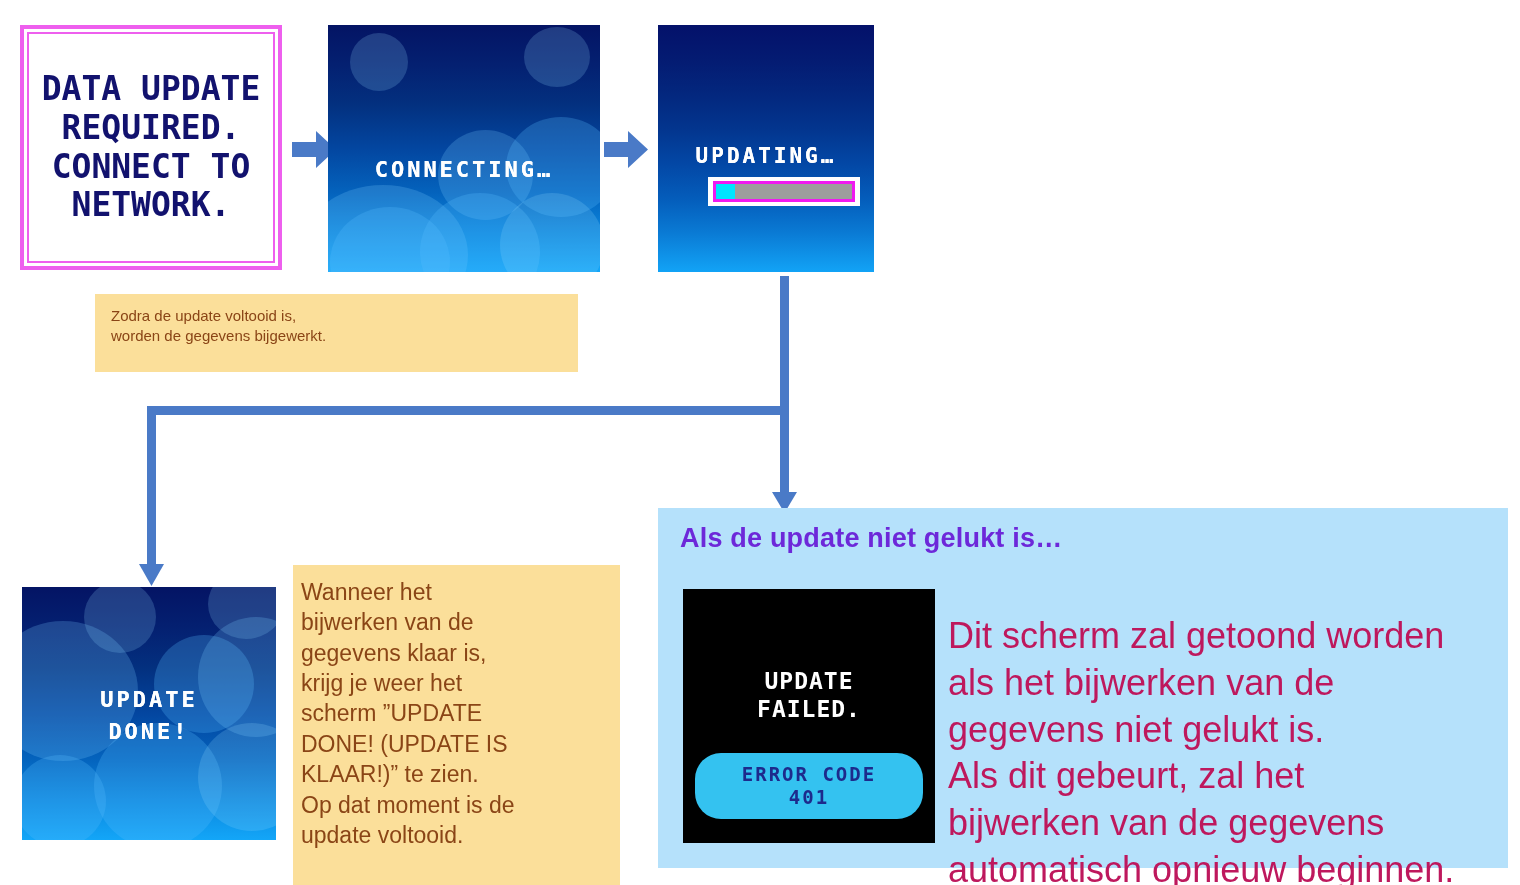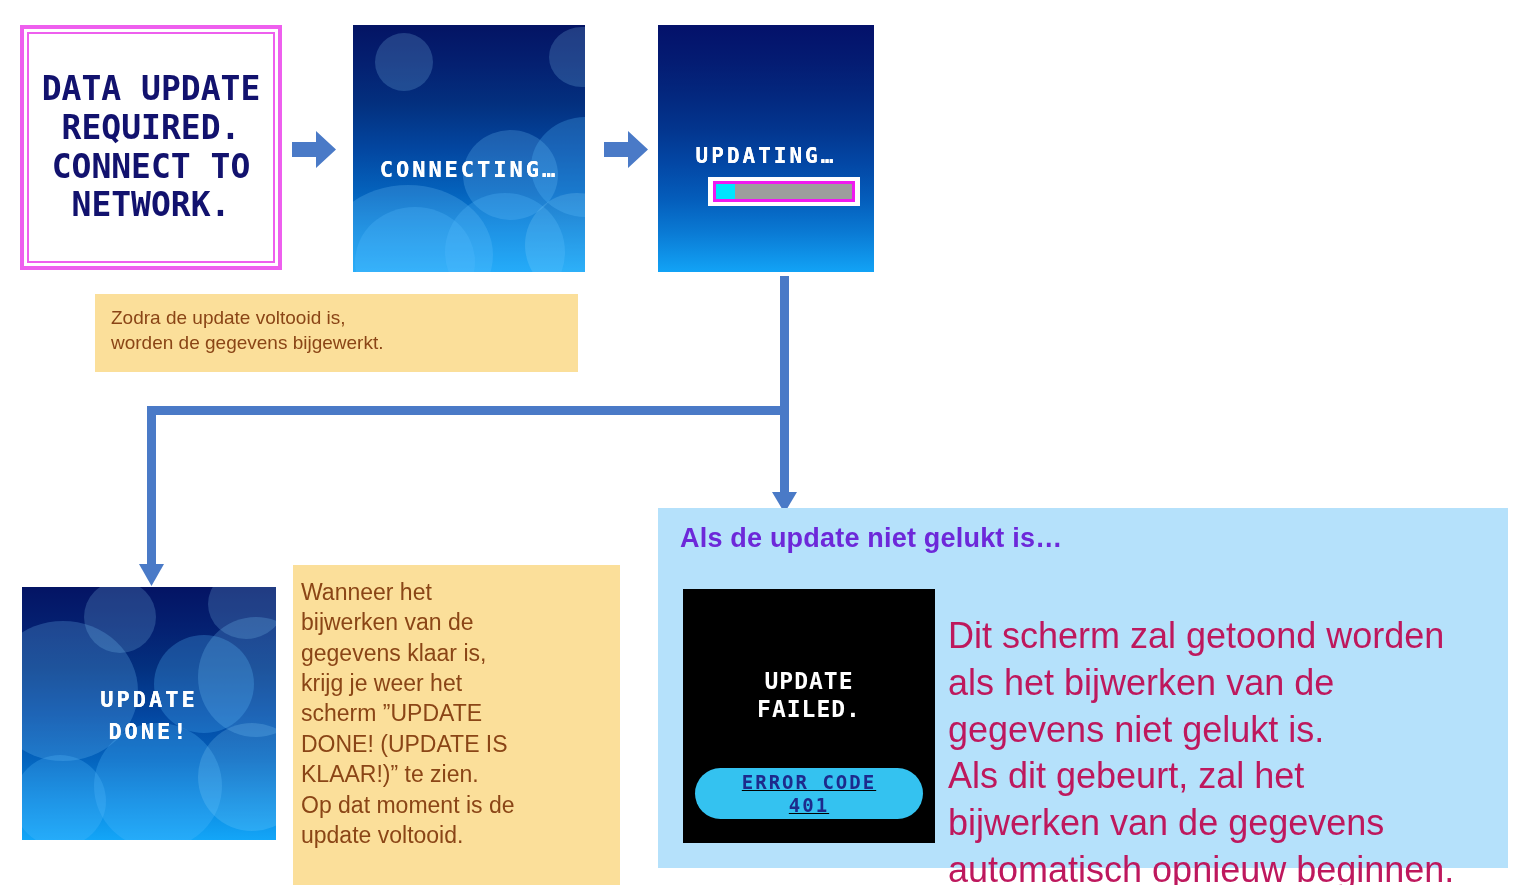--- a/index.html
+++ b/index.html
@@ -63,21 +63,21 @@
     text-align:center;
     color:#ffffff;
     font-family:"DejaVu Sans Mono","Liberation Mono",monospace;
     font-weight:bold;
     letter-spacing:2px;
     white-space:pre-line;
     line-height:1.25;
     text-shadow:0 0 0 #fff;
   }
 
-  #screen-connecting{left:353px;top:25px;width:232px;height:247px;}
+  #screen-connecting{left:328px;top:25px;width:272px;height:247px;}
   #screen-connecting .scrlabel{top:131px;font-size:22px;letter-spacing:3px;}
 
   #screen-updating{left:658px;top:25px;width:216px;height:247px;
     background:linear-gradient(180deg,
         #04116a 0%, #041b72 14%, #03277e 28%, #03358e 42%,
         #0347a5 56%, #045cba 70%, #0a7ad4 84%, #12a3f6 100%);}
   #screen-updating .scrlabel{top:118px;font-size:21px;letter-spacing:3px;}
   #progress-bar{
     position:absolute;left:50px;top:152px;width:152px;height:29px;
     background:#ffffff;box-sizing:border-box;padding:4px 5px;
@@ -100,21 +100,21 @@
   .note{
     position:absolute;
     background:#fbdf9a;
     color:#8a4516;
     font-size:22px;
     line-height:1.30;
     white-space:pre-line;
     padding:10px 16px;
     box-sizing:border-box;
   }
-  #note-top{left:95px;top:294px;width:483px;height:78px;font-size:19px;padding-top:12px;}
+  #note-top{left:95px;top:294px;width:483px;height:78px;font-size:15px;padding-top:12px;}
   #note-done{left:293px;top:565px;width:327px;height:362px;font-size:23px;line-height:1.32;padding:12px 8px;}
 
   
   #panel-failed{
     position:absolute;left:658px;top:508px;width:850px;height:360px;
     background:#b5e1fb;
   }
   #panel-failed .ptitle{
     position:absolute;left:22px;top:15px;
     color:#6d28d9;
@@ -125,23 +125,23 @@
     background:#000000;overflow:hidden;
   }
   #screen-failed .flabel{
     position:absolute;left:0;right:0;top:78px;
     text-align:center;color:#ffffff;
     font-family:"DejaVu Sans Mono","Liberation Mono",monospace;
     font-weight:bold;font-size:23px;letter-spacing:1px;
     white-space:pre-line;line-height:1.22;
   }
   #error-pill{
-    position:absolute;left:12px;bottom:24px;width:228px;height:51px;
+    position:absolute;left:12px;bottom:24px;width:228px;height:66px;
     background:#34c2f0;border-radius:26px;
-    display:flex;align-items:center;justify-content:center;text-decoration:underline;
+    display:flex;align-items:center;justify-content:center;
   }
   #error-pill .etext{
     color:#1d2a8c;
     font-family:"DejaVu Sans Mono","Liberation Mono",monospace;
     font-weight:bold;font-size:19px;letter-spacing:2px;
     text-align:center;white-space:pre-line;line-height:1.2;
   }
   #panel-text{
     position:absolute;left:290px;top:105px;width:530px;
     color:#be185d;font-size:36px;line-height:1.30;white-space:pre-line;

